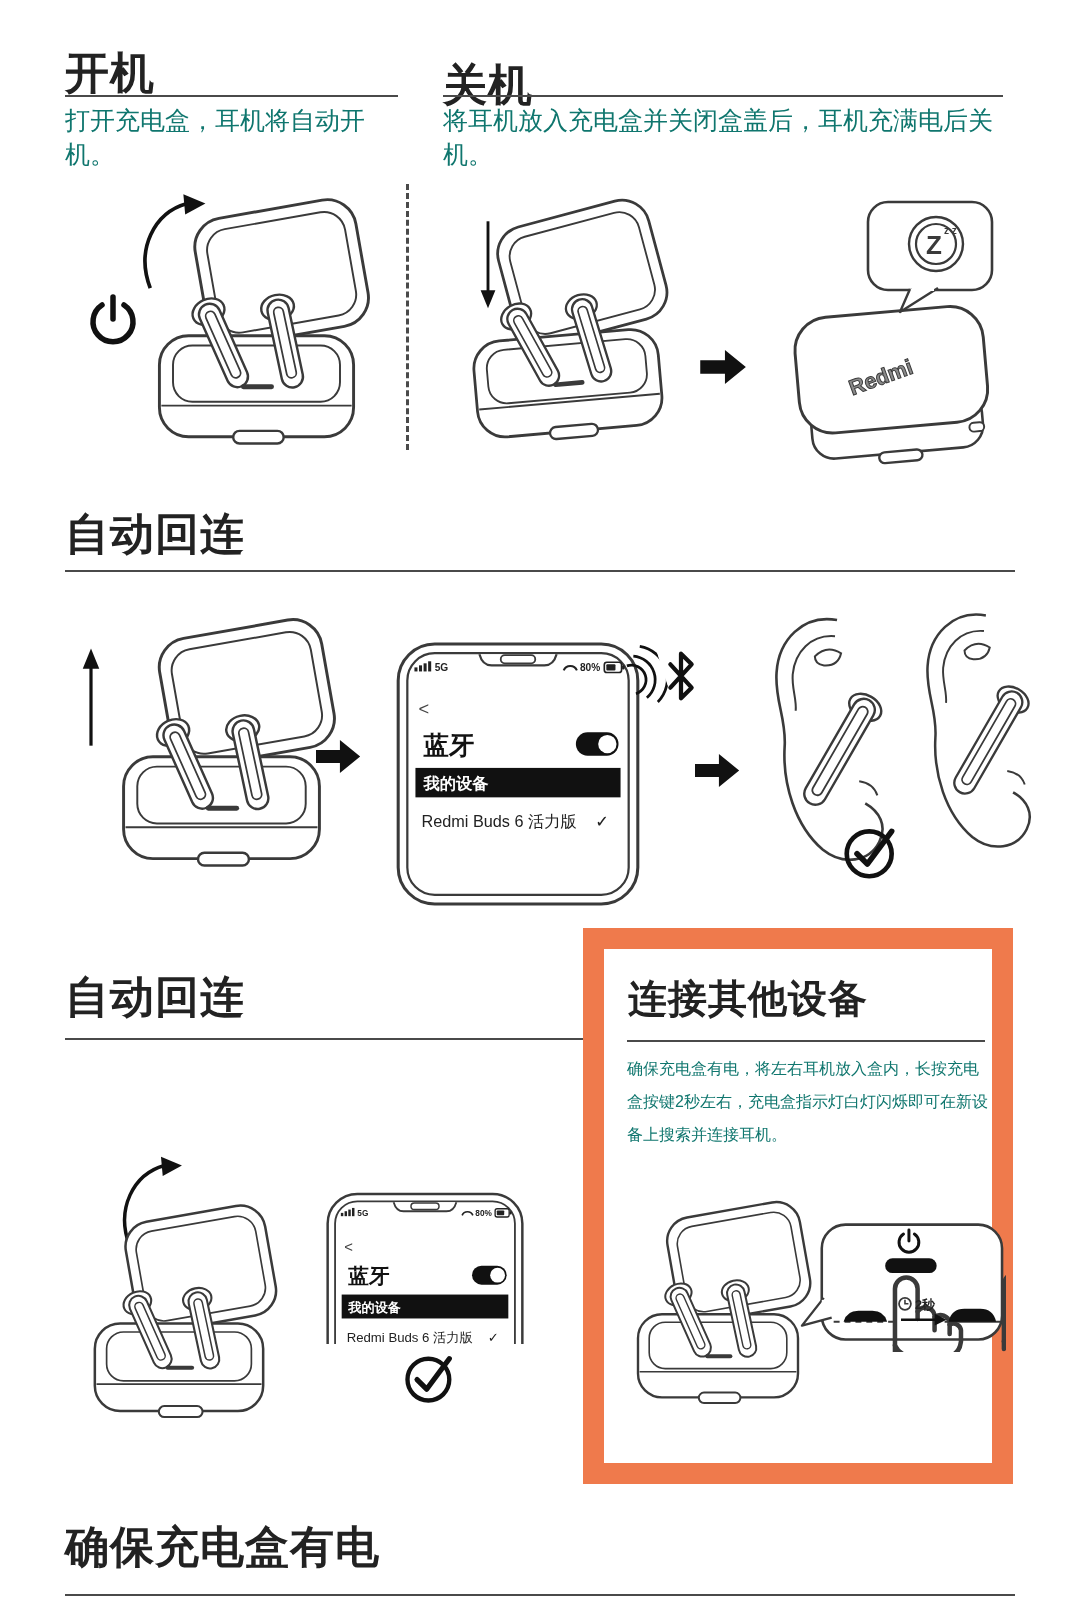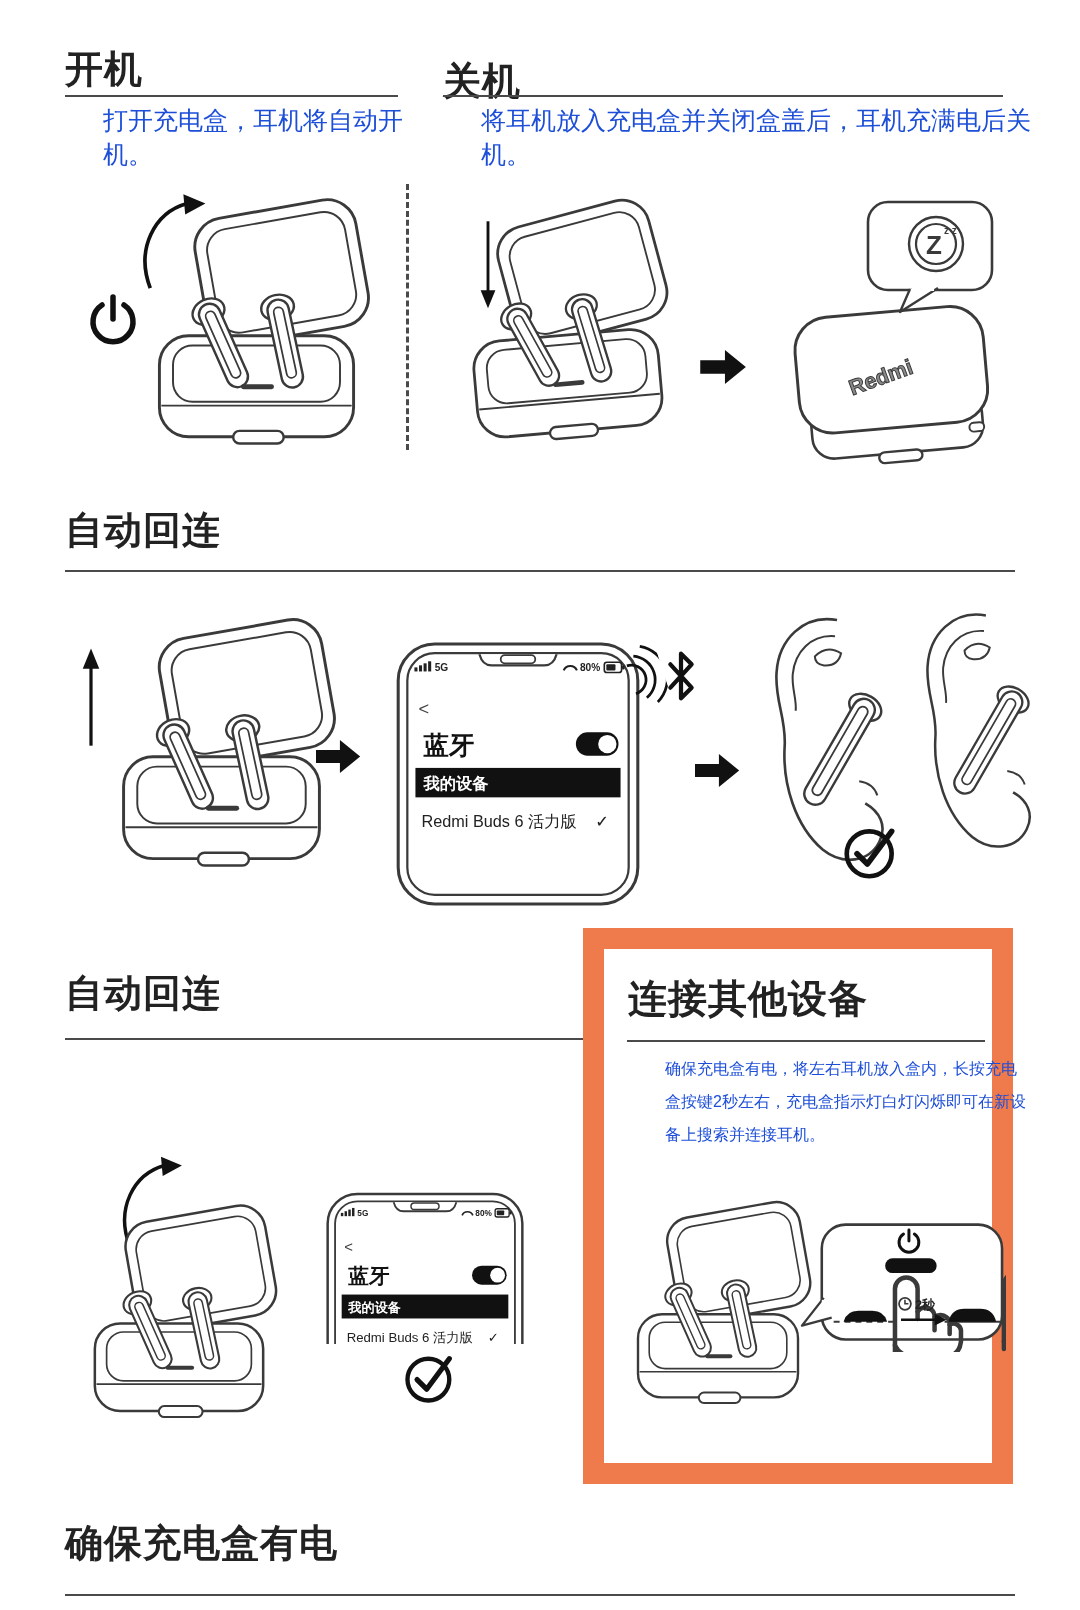--- a/index.html
+++ b/index.html
@@ -1,23 +1,23 @@
 <!DOCTYPE html>
 <html><head>
 <meta charset="utf-8">
 <style>
   html,body{margin:0;padding:0;background:#e9e9e9;}
   .page{
     position:relative;width:1080px;height:1610px;background:#ffffff;
     font-family:"Liberation Sans",sans-serif;color:#2b2b2b;overflow:hidden;
     margin:0 auto;
   }
-  .h2{position:absolute;font-size:38px;font-weight:bold;color:#222;letter-spacing:1px;white-space:nowrap;}
+  .h2{position:absolute;font-size:44px;font-weight:bold;color:#222;letter-spacing:1px;white-space:nowrap;}
   .rule{position:absolute;height:2px;background:#4a4a4a;}
-  .body-text{position:absolute;font-size:25px;line-height:34px;color:#1d4ed8;margin-left:38px;}
+  .body-text{position:absolute;font-size:25px;line-height:34px;color:#0f766e;}
   .body-text.small{font-size:16px;line-height:33px;}
   .divider-dashed{position:absolute;border-left:3px dashed #4a4a4a;width:0;}
   .orange-box{position:absolute;border:21px solid #EF7A4C;box-sizing:border-box;background:transparent;}
   .abs{position:absolute;}
   svg{display:block;}
   .phone-crop{position:absolute;overflow:hidden;}
   text{font-family:"Liberation Sans",sans-serif;}
 </style>
 </head>
 <body>

